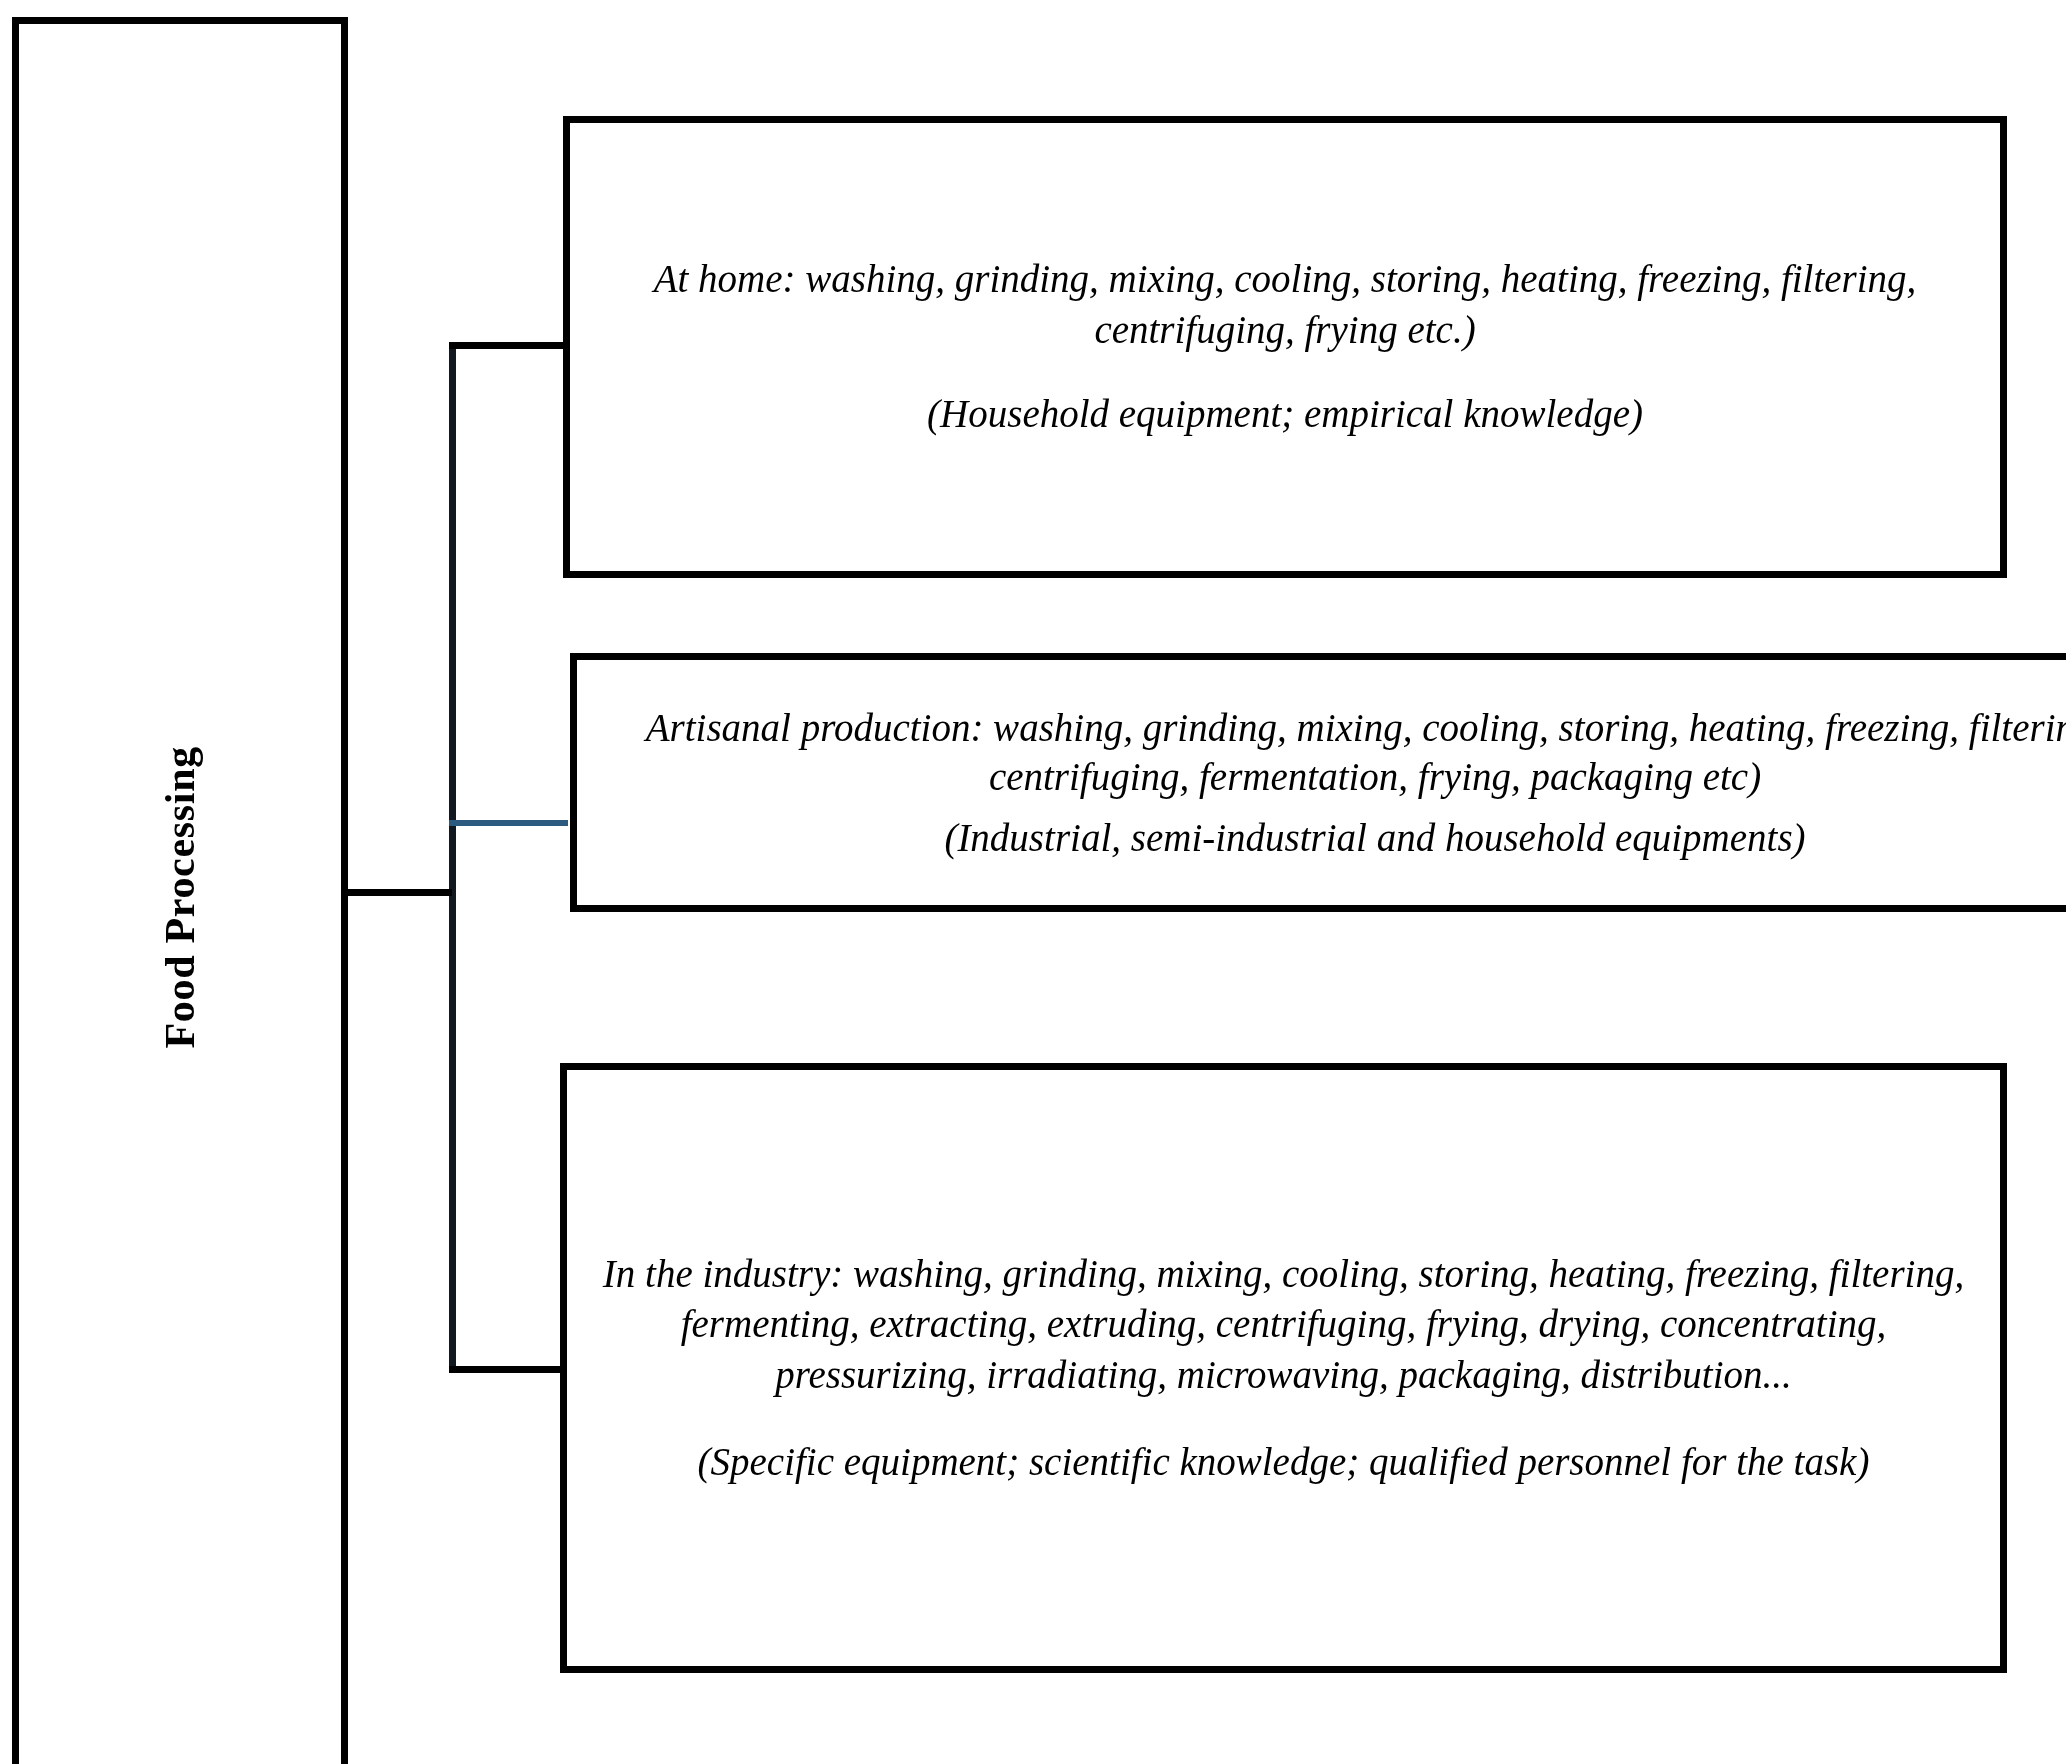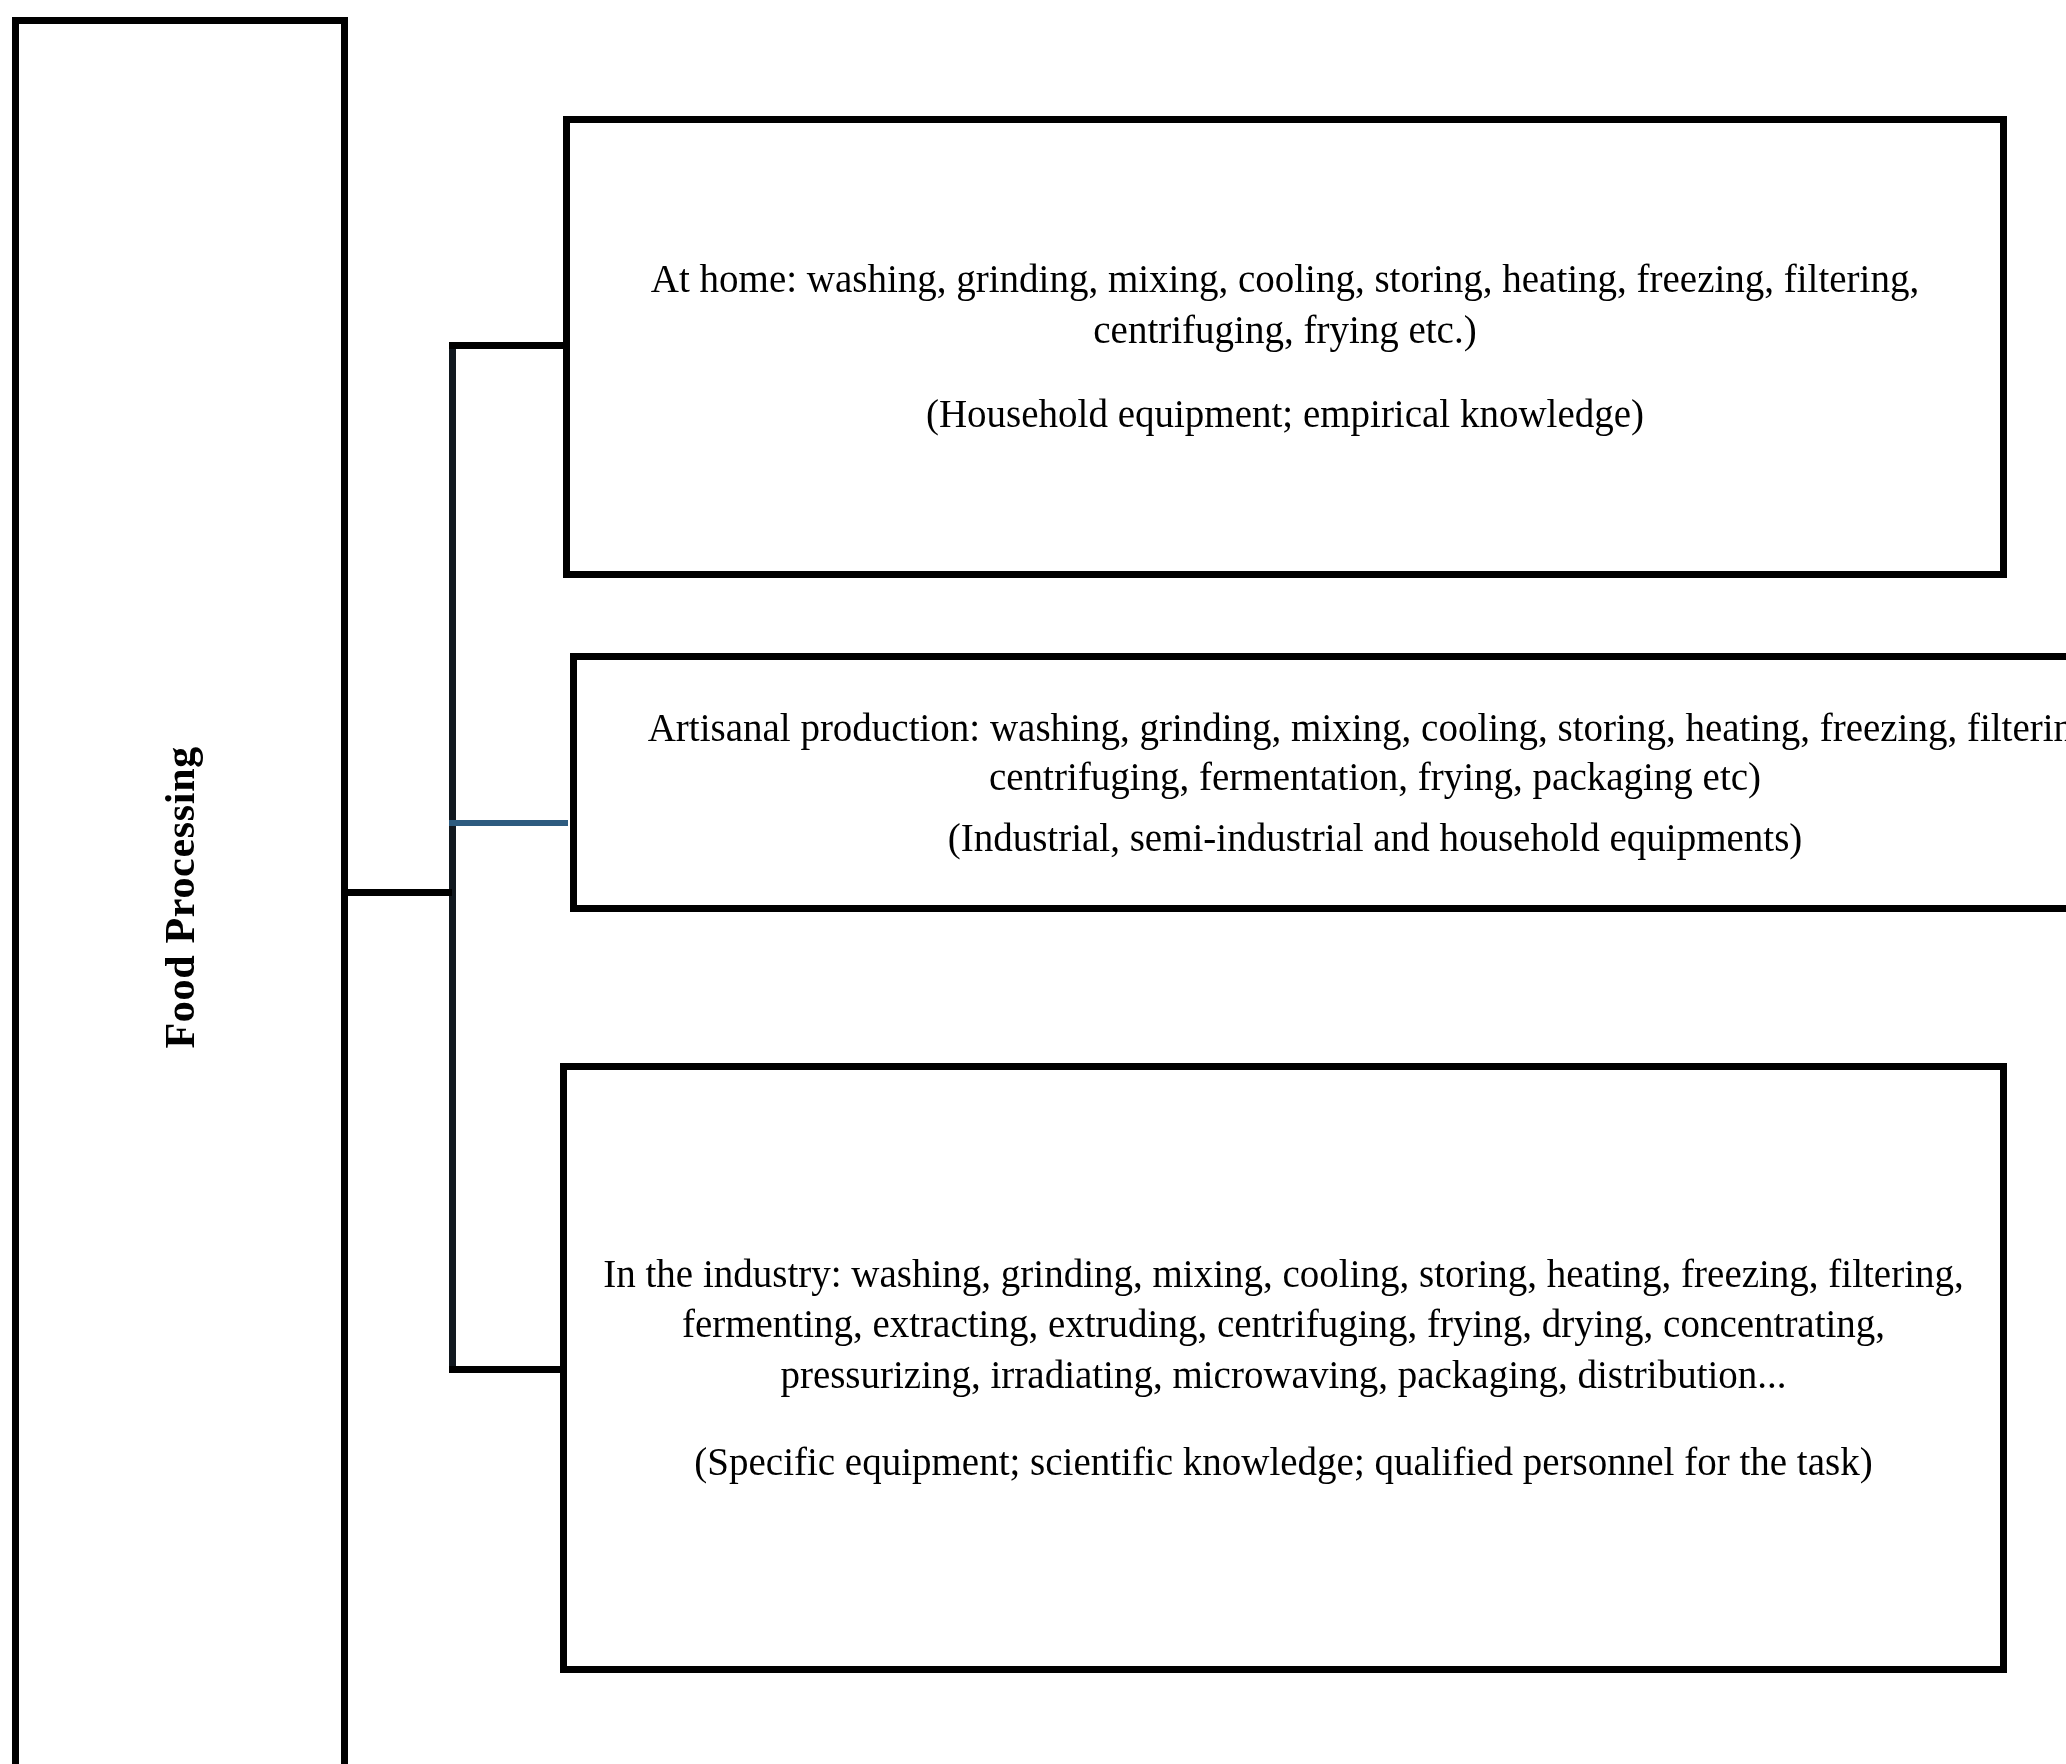--- a/index.html
+++ b/index.html
@@ -27,21 +27,21 @@
   #branch-1{left:449px;top:342px;width:119px;height:7.4px;}
   #branch-2{left:449px;top:820px;width:119px;height:6px;background:#2d5b7f;}
   #branch-3{left:449px;top:1366px;width:119px;height:7.4px;}
 
   
   .node{
     position:absolute;border:7.4px solid #000;background:#fff;box-sizing:border-box;
     display:flex;flex-direction:column;align-items:center;justify-content:center;
     text-align:center;font-size:39px;line-height:1.30;
   }
-  .node p{margin:0;padding:0 31px;}
+  .node p{margin:0;padding:0 31px;font-style:italic;}
   .node p + p{margin-top:33px;}
 
   #node-home     {left:563px;  top:116px;  width:1444px; height:462px;}
   #node-artisanal{left:570px;  top:653px;  width:1610px; height:259px;}
   #node-industry {left:560px;  top:1063px; width:1447px; height:610px;}
 
   #node-artisanal{font-size:39px;line-height:1.26;}
   #node-artisanal p + p{margin-top:11px;}
   #node-industry {font-size:39px;line-height:1.30;}
   #node-industry p + p{margin-top:36px;}

